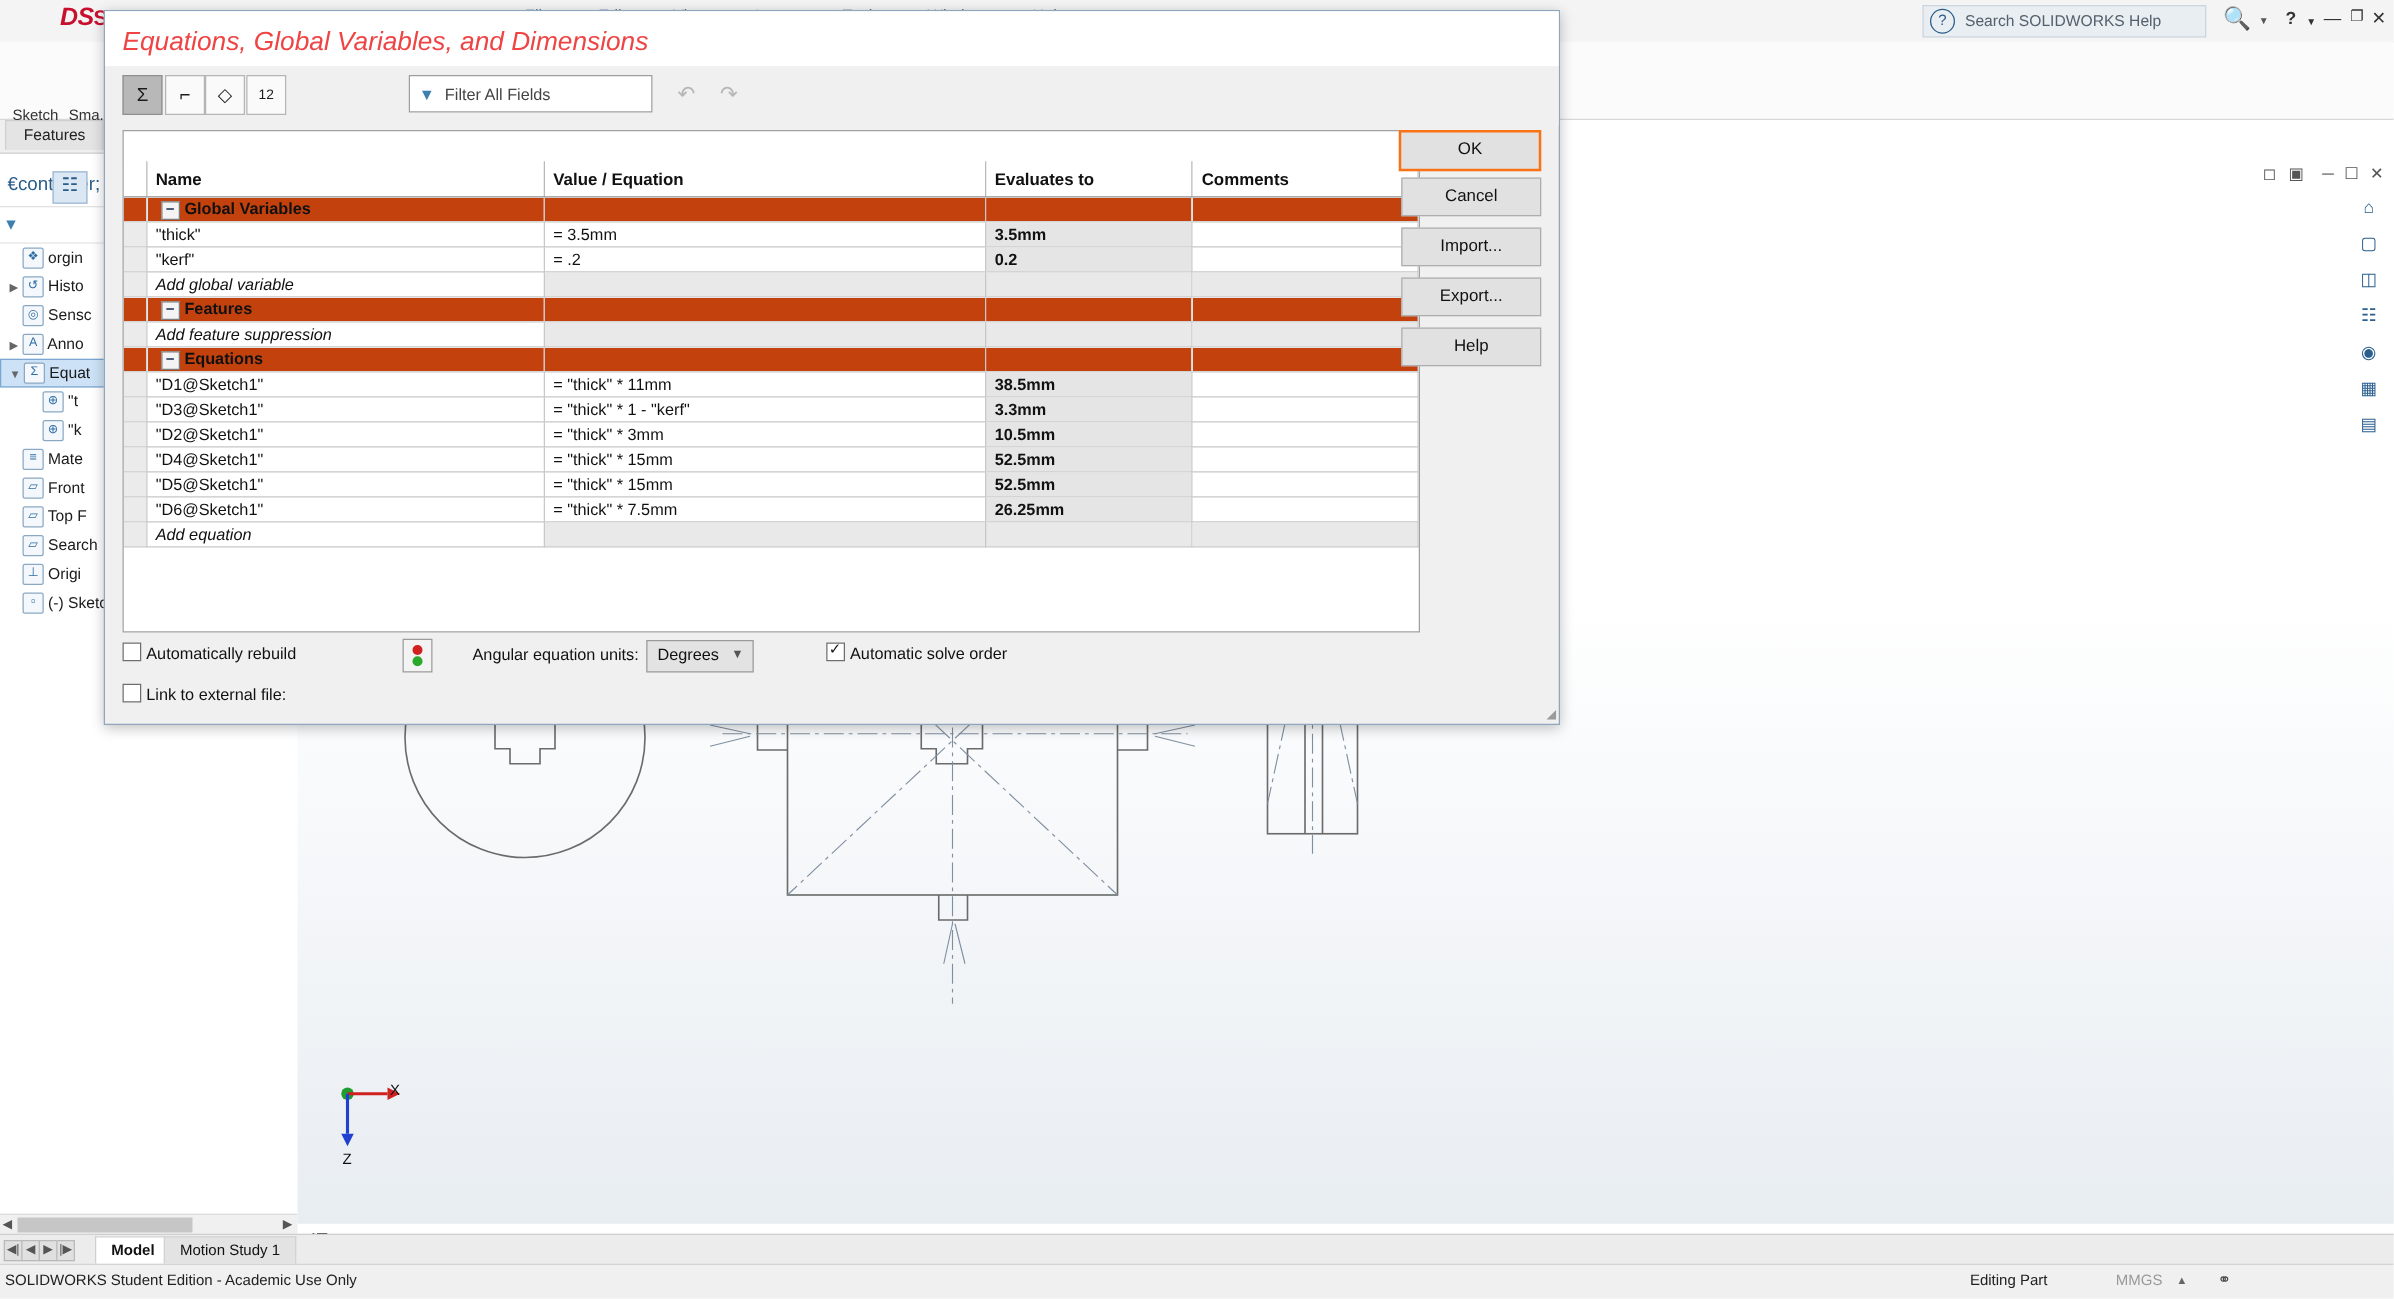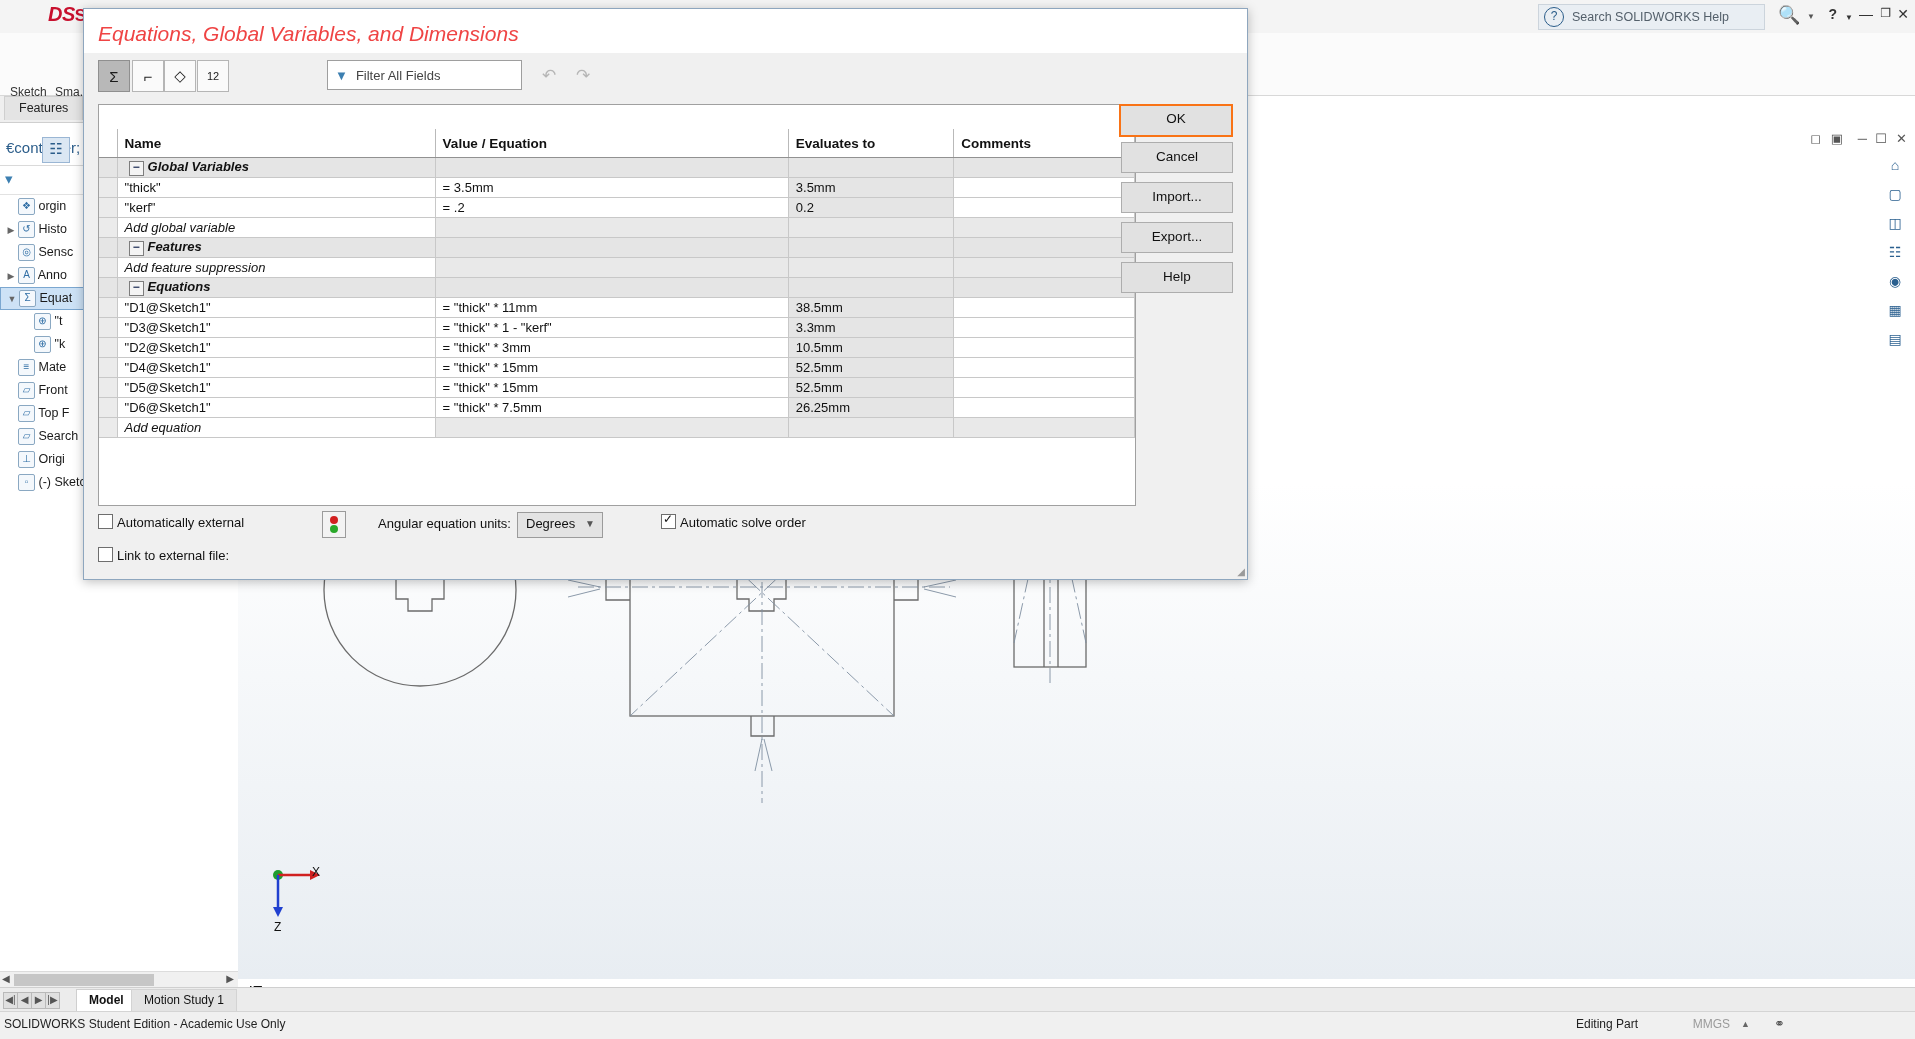--- a/index.html
+++ b/index.html
@@ -240,23 +240,23 @@
     padding: 1px 0 1px 7px; height: 17px; color: #111; overflow: hidden;
     white-space: nowrap;
   }
   col.c-gutter { width: 18px; }
   col.c-name   { width: 317px; }
   col.c-value  { width: 352px; }
   col.c-eval   { width: 165px; }
   col.c-comm   { width: 180px; }
   td.gutter { background: #ebebeb; border-right: 1px solid #b9b9b9; }
   th.gutter { background: #ffffff; border-right: 1px solid #b9b9b9; }
-  tr.section td { background: #e5e5e5; font-weight: bold; font-style: italic; }
+  tr.section td { background: #c2410c; font-weight: bold; }
   tr.section td.namecell { padding-left: 11px; }
-  td.shaded { background: #e5e5e5; }
+  td.shaded { background: #e5e5e5; font-weight: bold; }
   td.grayfill { background: #e9e9e9; }
   .collapser {
     display: inline-block; width: 13px; height: 13px; line-height: 10px;
     border: 1px solid #7d7d7d; background: #f4f4f4; text-align: center;
     font-size: 12px; color: #2b3a60; vertical-align: middle; margin-right: 4px;
     font-weight: bold;
   }
   td.item { padding-left: 28px; }
   td.placeholder { color: #a8a8a8; font-style: italic; padding-left: 28px; }
 
@@ -641,21 +641,21 @@
       </table>
     </div>
 
     <div class="dlg-btn primary" style="top:95px">OK</div>
     <div class="dlg-btn" style="top:133px">Cancel</div>
     <div class="dlg-btn" style="top:173px">Import...</div>
     <div class="dlg-btn" style="top:213px">Export...</div>
     <div class="dlg-btn" style="top:253px">Help</div>
 
     <div class="opt-row" style="left:14px; top:505px">
-      <span class="cbx"></span><span>Automatically external</span>
+      <span class="cbx"></span><span>Automatically rebuild</span>
     </div>
     <div class="light-btn">
       <div class="light-dot" style="top:4px;background:#d22020;"></div>
       <div class="light-dot" style="top:13px;background:#2aa82a;"></div>
     </div>
 
     <div class="opt-row" style="left:14px; top:538px">
       <span class="cbx"></span><span>Link to external file:</span>
     </div>
 

